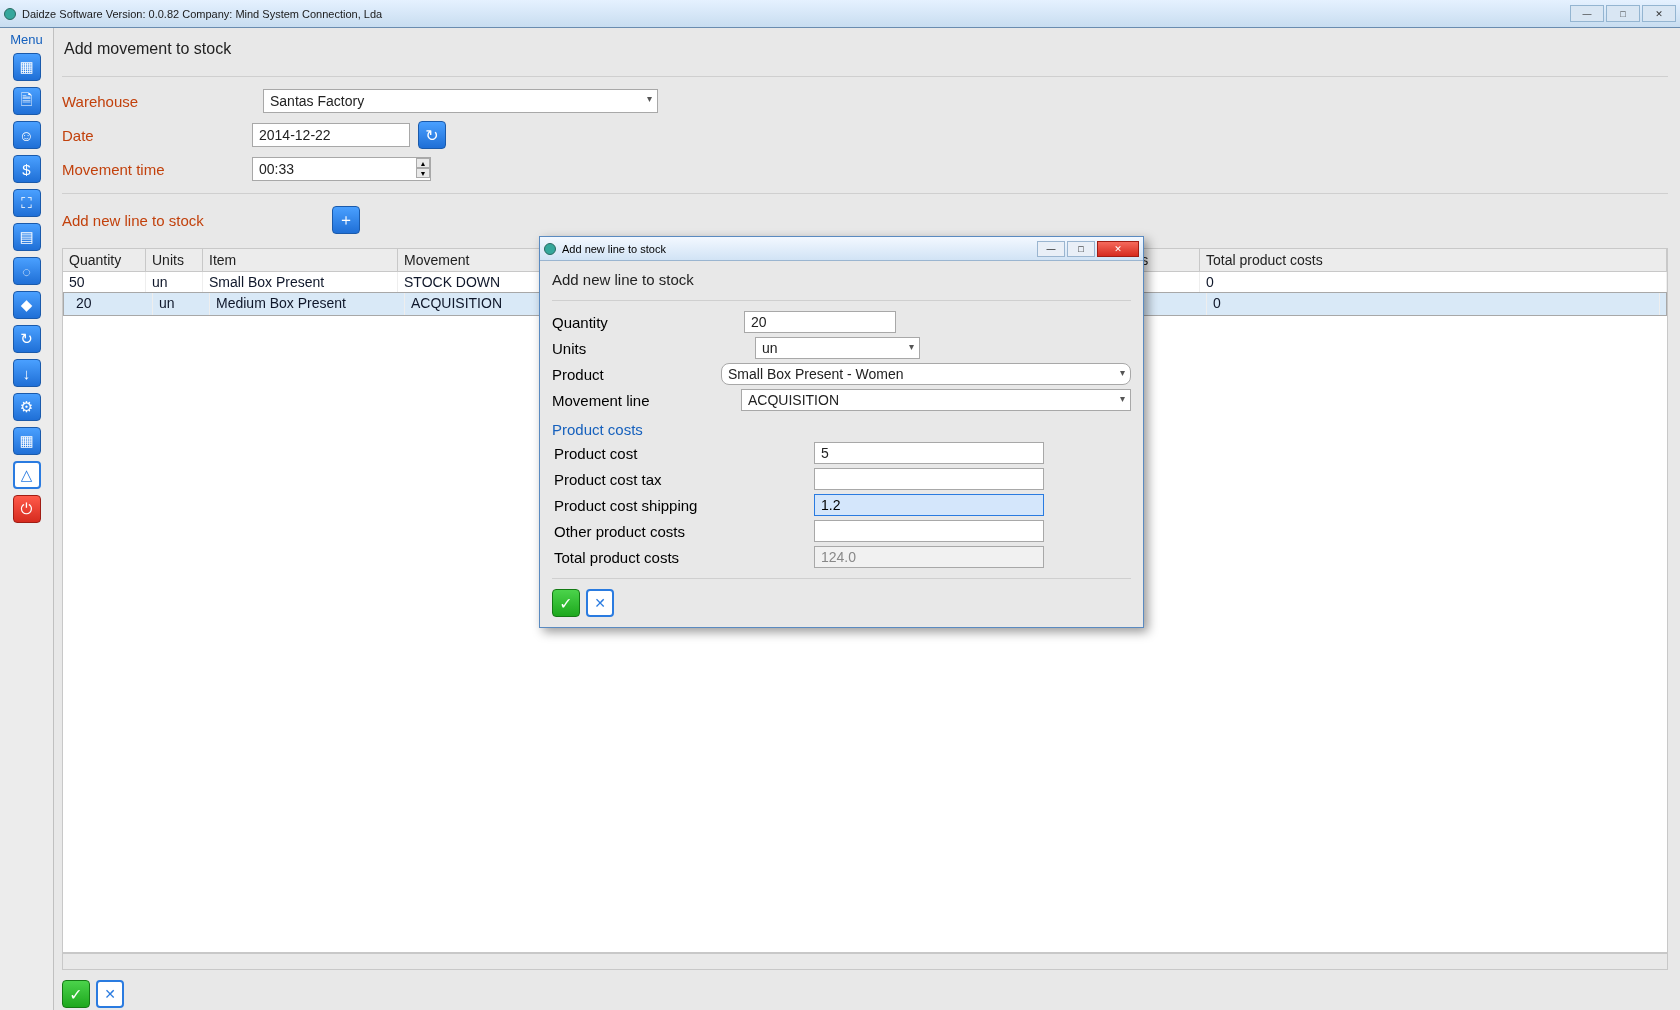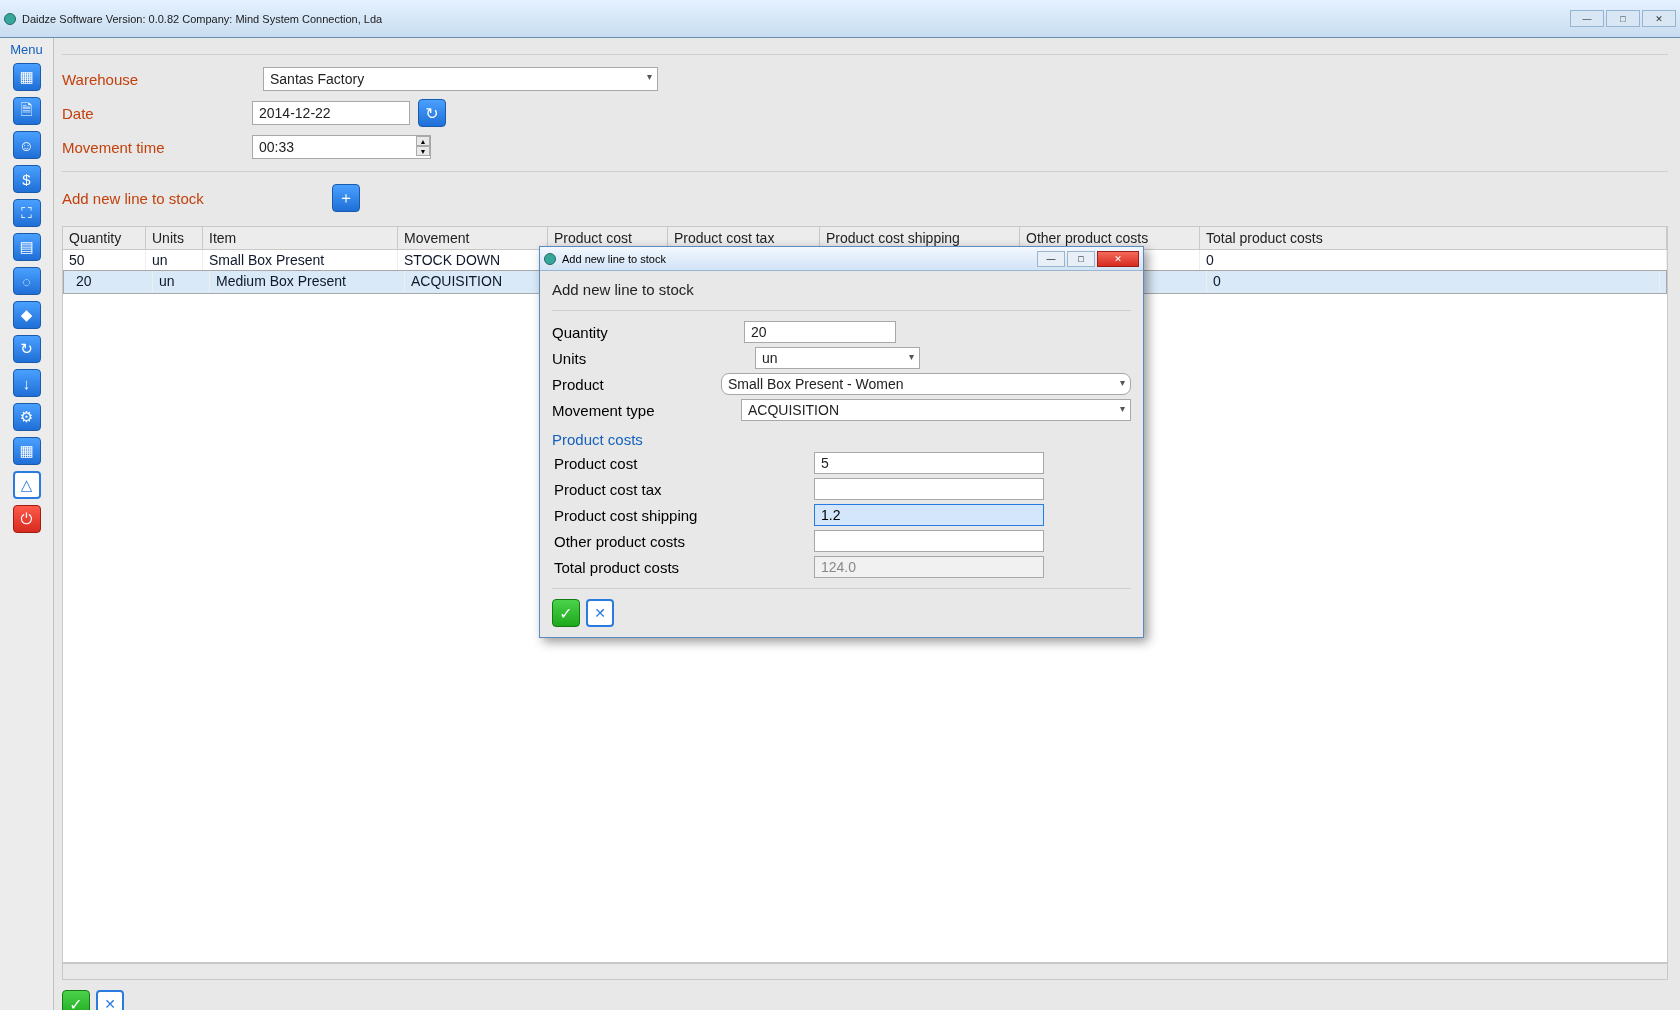--- a/index.html
+++ b/index.html
@@ -1,20 +1,20 @@
 <!DOCTYPE html>
 <html><head>
 <meta charset="utf-8">
 <style>
 * { box-sizing: border-box; margin: 0; padding: 0; font-family: Arial, sans-serif; }
 html, body { width: 100%; height: 100%; background: #e8e8e8; overflow: hidden; }
 
 
 .titlebar {
-  height: 38px;
+  height: 28px;
   background: linear-gradient(to bottom, #e5f1ff, #c8ddf0);
   border-bottom: 1px solid #6a8caf;
   display: flex; align-items: center;
   padding: 0 4px;
   font-size: 11px;
   color: #1a1a1a;
 }
 .titlebar .app-icon {
   width: 12px; height: 12px; border-radius: 50%;
   background: #35a79c; margin-right: 6px;
@@ -206,20 +206,21 @@
     <div class="side-icon blue">◆</div>
     <div class="side-icon blue">↻</div>
     <div class="side-icon blue">↓</div>
     <div class="side-icon blue">⚙</div>
     <div class="side-icon blue">▦</div>
     <div class="side-icon white">△</div>
     <div class="side-icon red">⏻</div>
   </div>
 
   <div class="main">
+    <div class="page-title">Add movement to stock</div>
     <hr class="sep">
 
     <div class="form-row">
       <span class="lbl">Warehouse</span>
       <span class="select-wrap">
         <input class="sel" style="width: 395px;" value="Santas Factory">
       </span>
     </div>
 
     <div class="form-row">
@@ -319,21 +320,21 @@
             <input class="sel" style="width: 165px;" value="un">
           </span>
         </div>
         <div class="m-row">
           <span class="mlbl">Product</span>
           <span class="select-wrap">
             <input class="sel" style="width: 410px; border-radius: 8px;" value="Small Box Present - Women">
           </span>
         </div>
         <div class="m-row">
-          <span class="mlbl">Movement type</span>
+          <span class="mlbl">Movement line</span>
           <span class="select-wrap">
             <input class="sel" style="width: 390px;" value="ACQUISITION">
           </span>
         </div>
 
         <div class="section-title">Product costs</div>
 
         <div class="m-row cost">
           <span class="mlbl">Product cost</span>
           <input class="txt" value="5" style="">

